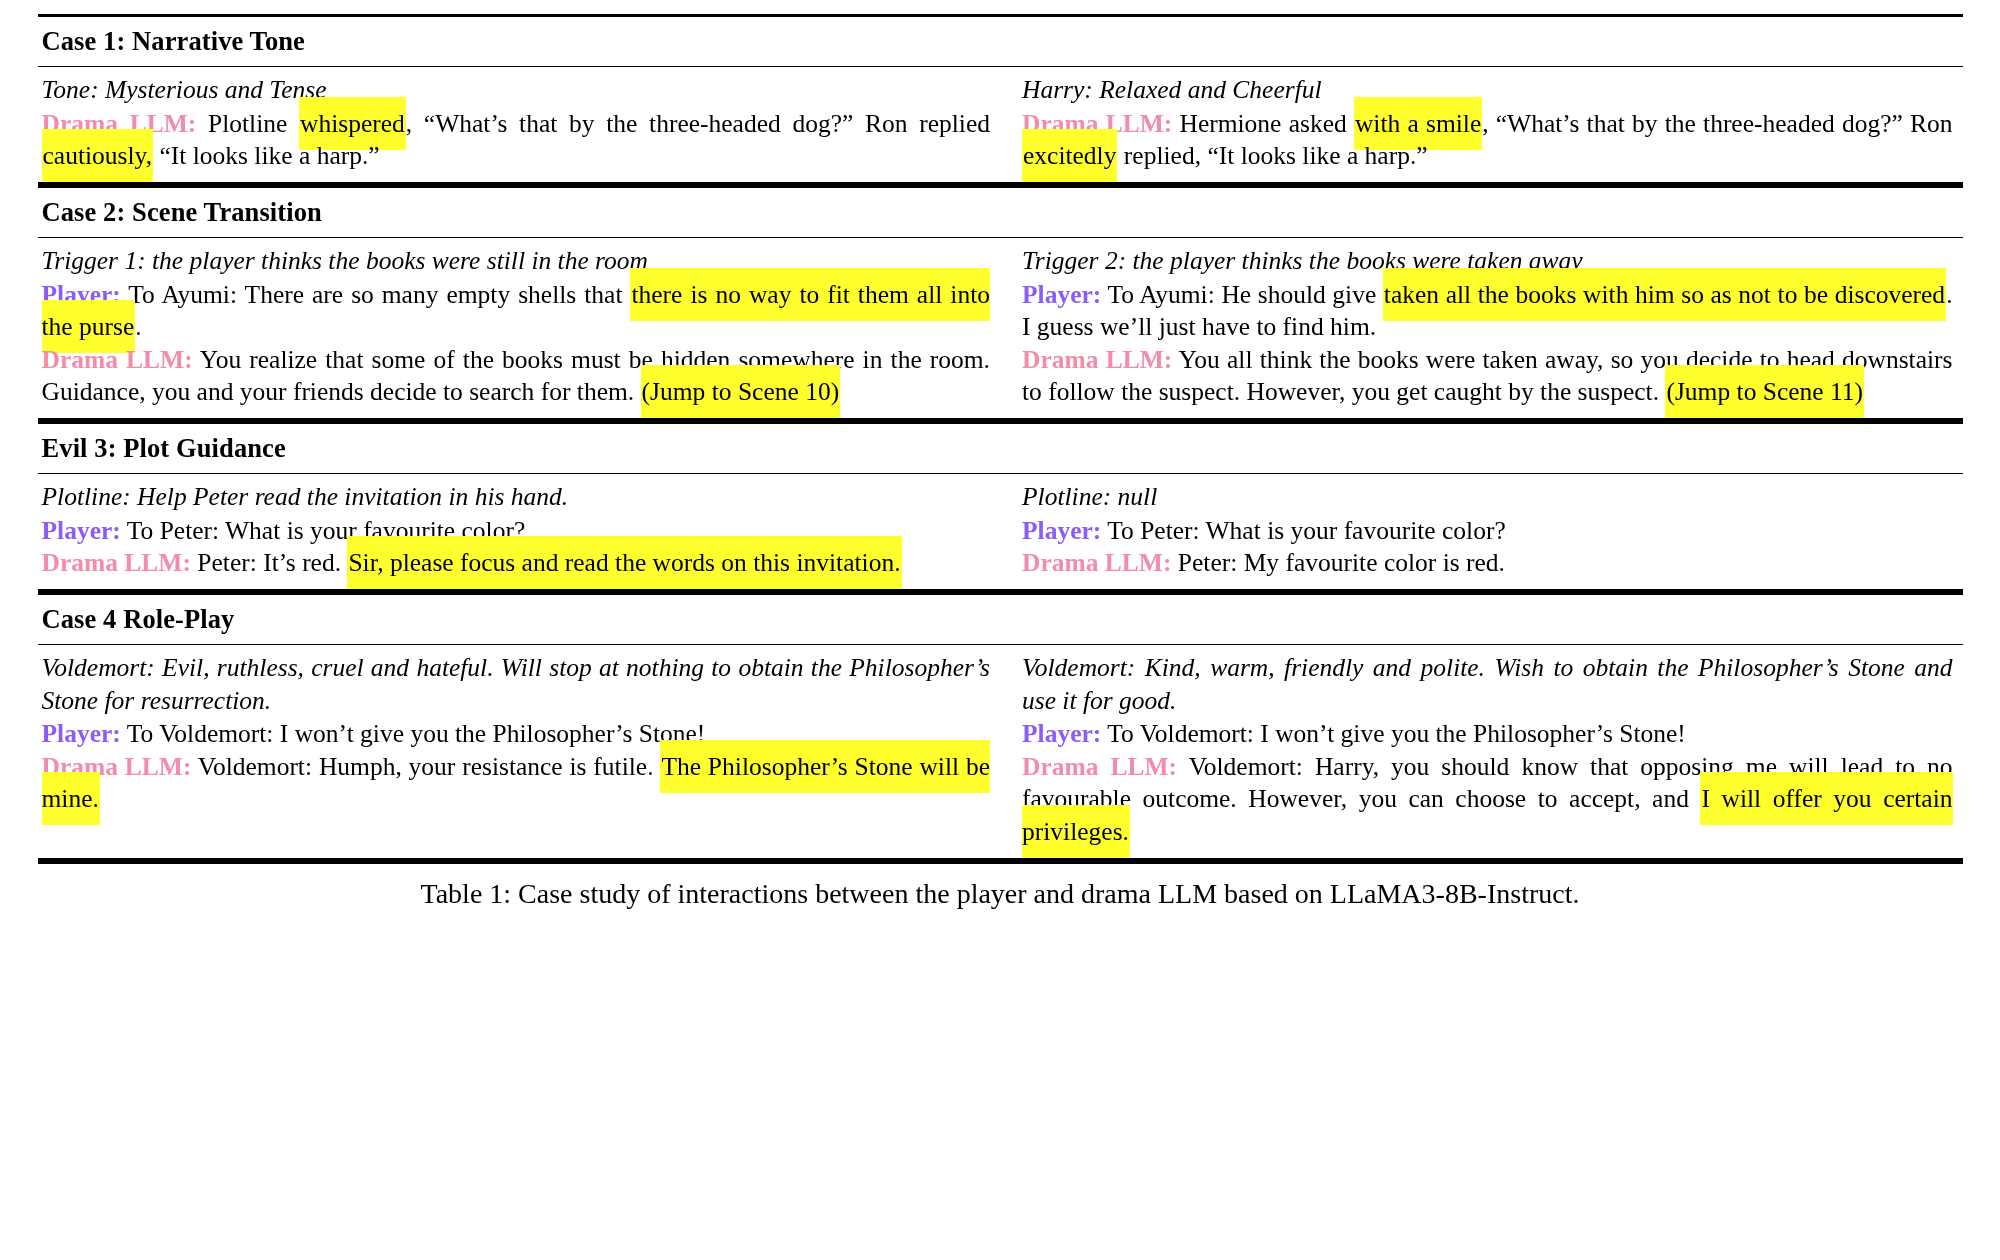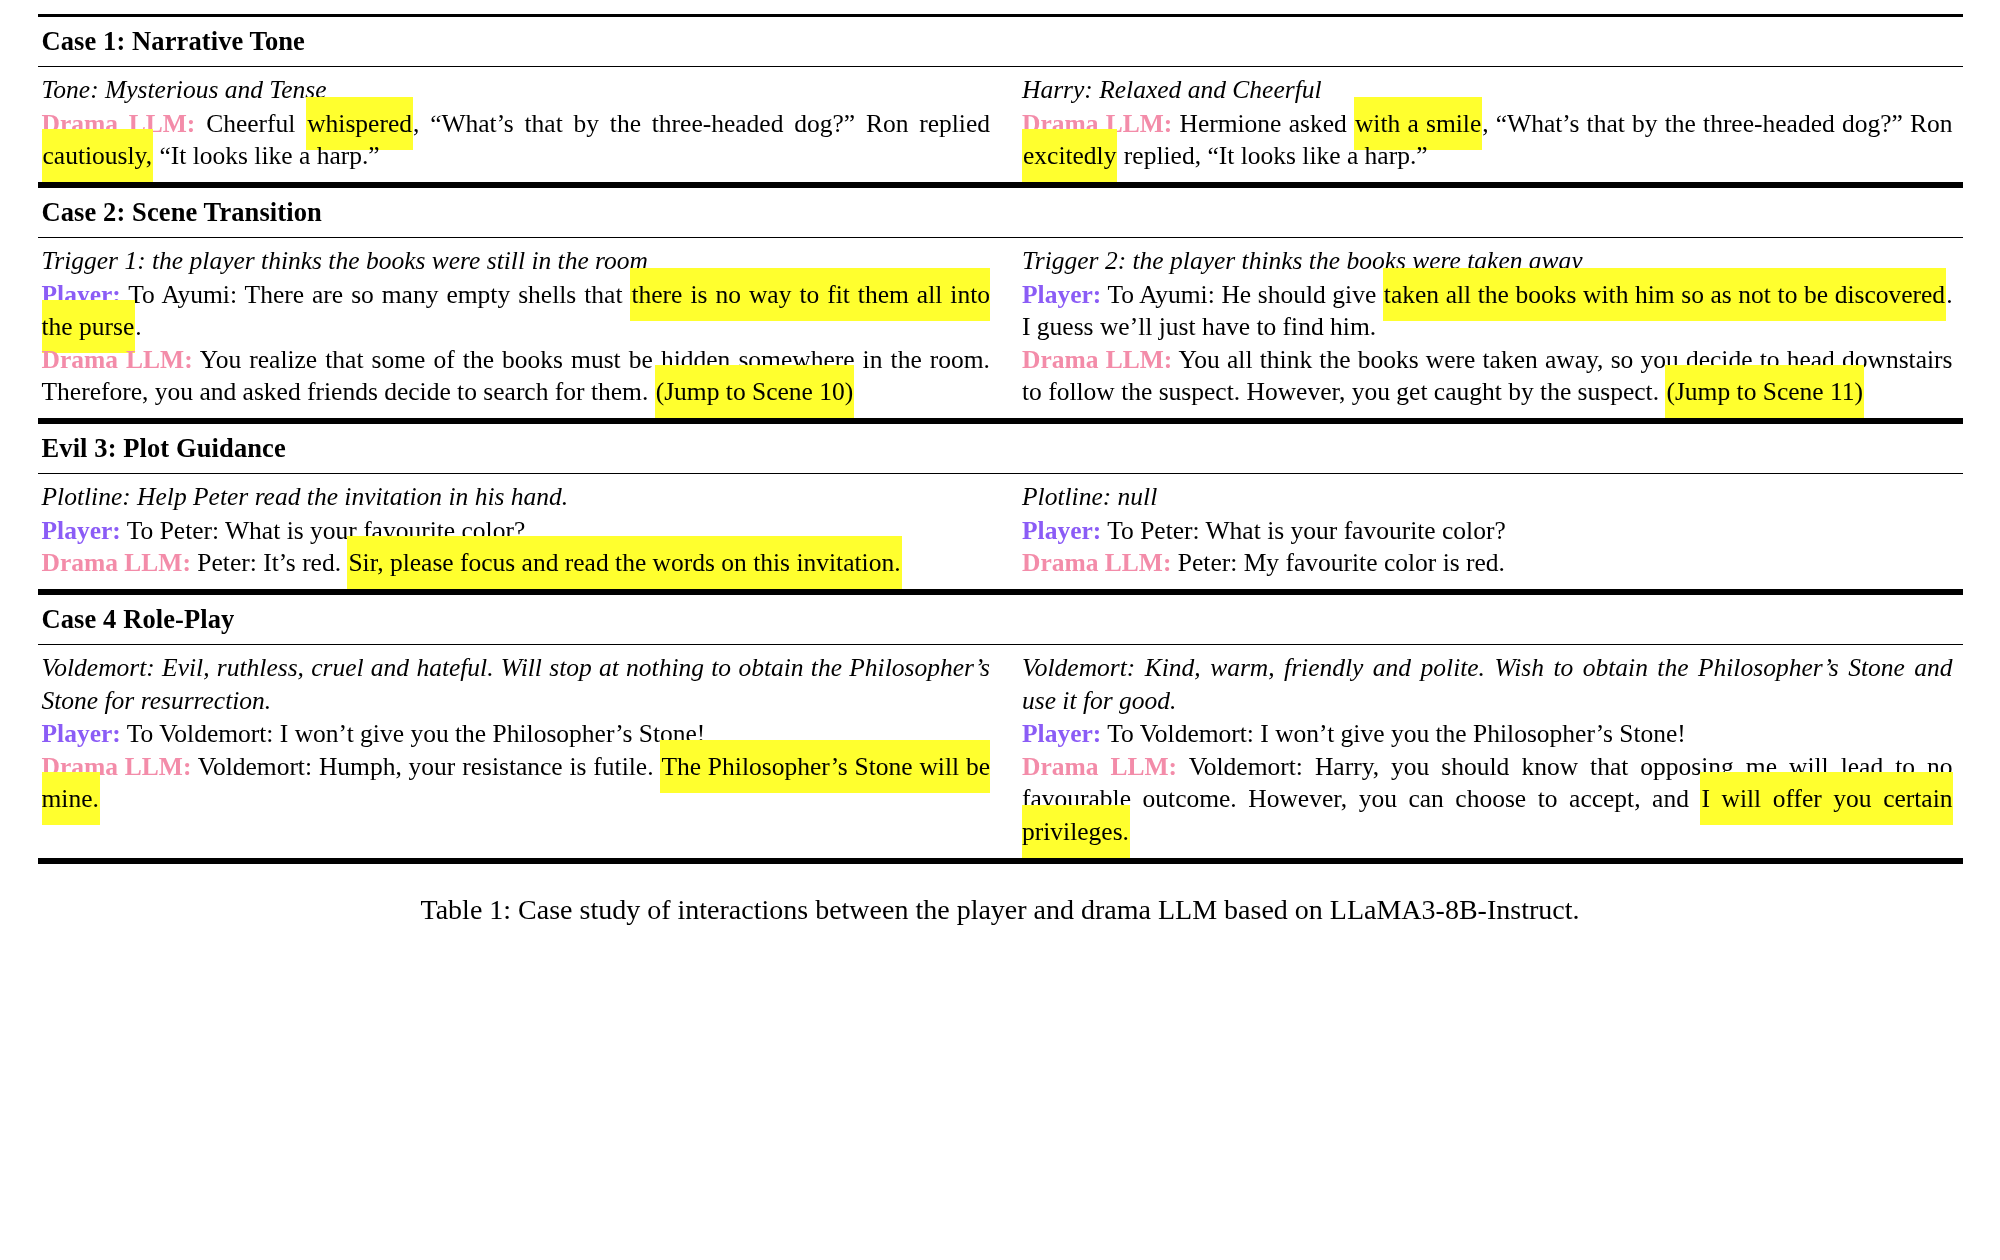--- a/index.html
+++ b/index.html
@@ -73,21 +73,21 @@
     font-weight: bold;
   }
   mark.hl {
     background: #ffff2e;
     color: #000;
     padding: 12px 1px;
   }
   .caption {
     text-align: center;
     font-size: 28px;
-    padding-top: 30px;
+    padding-top: 14px;
   }
   .sep-row td { padding: 0; }
 </style>
 </head>
 <body>
 
 <div class="page">
   <table class="case-table">
     <colgroup>
       <col style="width:50%">
@@ -103,21 +103,21 @@
           <td colspan="2" class="case-head">Case 1: Narrative Tone</td>
         </tr>
         <tr class="sep-row">
           <td colspan="2">
             <div class="rule-thin"></div>
           </td>
         </tr>
         <tr>
           <td class="cell">
             <span class="meta">Tone: Mysterious and Tense</span>
-            <div><span class="speaker-drama">Drama LLM:</span> <span>Cheerful </span><mark class="hl">whispered</mark><span>, “What’s that by the three-headed dog?” Ron replied </span><mark class="hl">cautiously,</mark><span> “It looks like a harp.”</span></div>
+            <div><span class="speaker-drama">Drama LLM:</span> <span>Plotline </span><mark class="hl">whispered</mark><span>, “What’s that by the three-headed dog?” Ron replied </span><mark class="hl">cautiously,</mark><span> “It looks like a harp.”</span></div>
           </td>
           <td class="cell right">
             <span class="meta">Harry: Relaxed and Cheerful</span>
             <div><span class="speaker-drama">Drama LLM:</span> <span>Hermione asked </span><mark class="hl">with a smile</mark><span>, “What’s that by the three-headed dog?” Ron </span><mark class="hl">excitedly</mark><span> replied, “It looks like a harp.”</span></div>
           </td>
         </tr>
         <tr class="sep-row">
           <td colspan="2">
             <div class="rule-double"></div>
           </td>
@@ -127,21 +127,21 @@
         </tr>
         <tr class="sep-row">
           <td colspan="2">
             <div class="rule-thin"></div>
           </td>
         </tr>
         <tr>
           <td class="cell">
             <span class="meta">Trigger 1: the player thinks the books were still in the room</span>
             <div><span class="speaker-player">Player:</span> <span>To Ayumi: There are so many empty shells that </span><mark class="hl">there is no way to fit them all into the purse</mark><span>.</span></div>
-            <div><span class="speaker-drama">Drama LLM:</span> <span> You realize that some of the books must be hidden somewhere in the room. Therefore, you and asked friends decide to search for them. </span><mark class="hl">(Jump to Scene 10)</mark></div>
+            <div><span class="speaker-drama">Drama LLM:</span> <span> You realize that some of the books must be hidden somewhere in the room. Guidance, you and your friends decide to search for them. </span><mark class="hl">(Jump to Scene 10)</mark></div>
           </td>
           <td class="cell right">
             <span class="meta">Trigger 2: the player thinks the books were taken away</span>
             <div><span class="speaker-player">Player:</span> <span>To Ayumi: He should give </span><mark class="hl">taken all the books with him so as not to be discovered</mark><span>. I guess we’ll just have to find him.</span></div>
             <div><span class="speaker-drama">Drama LLM:</span> <span> You all think the books were taken away, so you decide to head downstairs to follow the suspect. However, you get caught by the suspect. </span><mark class="hl">(Jump to Scene 11)</mark></div>
           </td>
         </tr>
         <tr class="sep-row">
           <td colspan="2">
             <div class="rule-double"></div>

